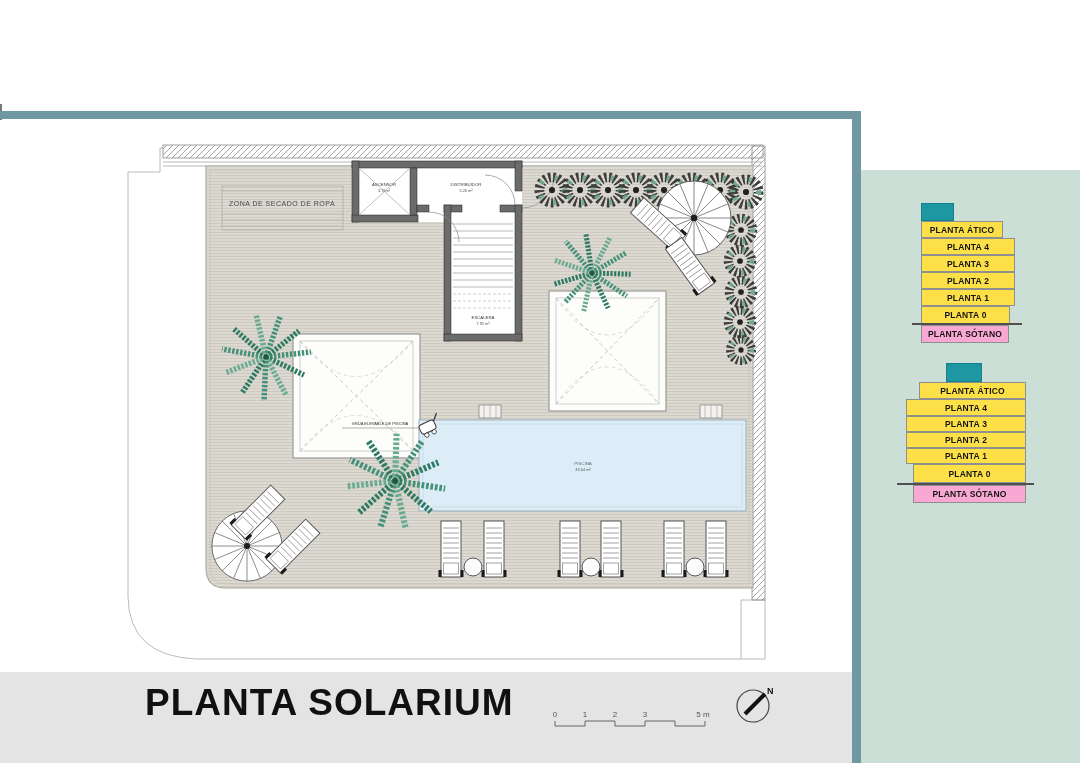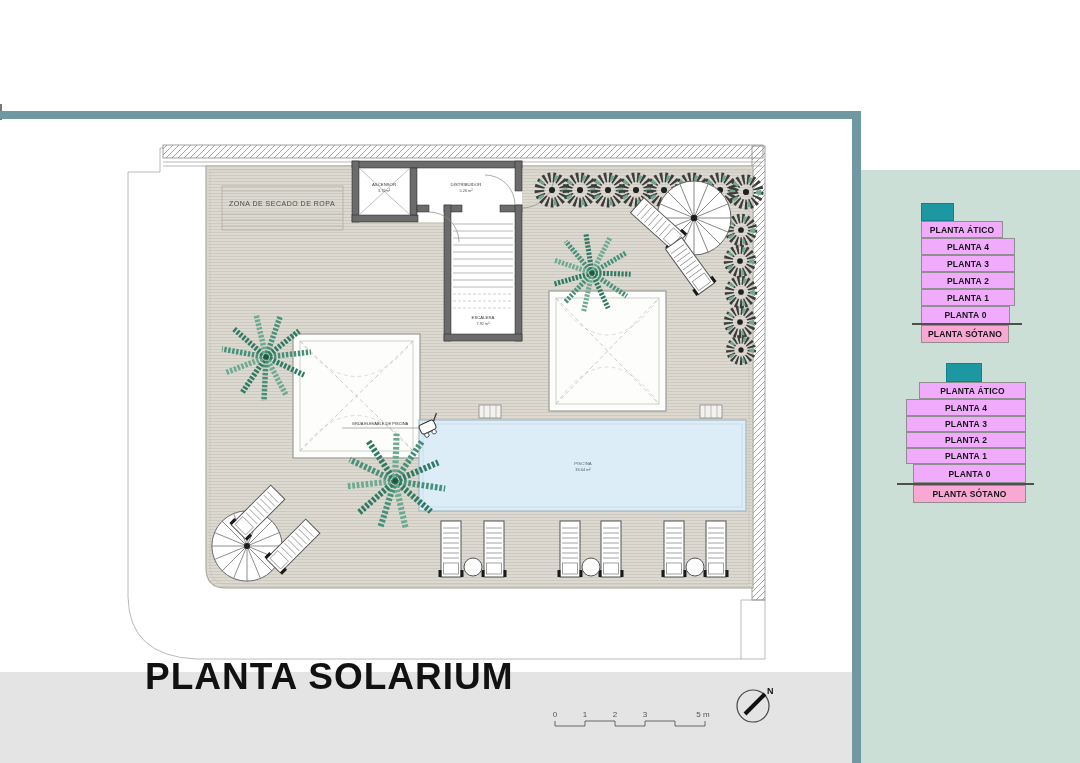--- a/index.html
+++ b/index.html
@@ -4,24 +4,24 @@
 <style>
   html,body{margin:0;padding:0;background:#fff;}
   #app{position:relative;width:1080px;height:763px;background:#ffffff;overflow:hidden;
        font-family:"Liberation Sans",sans-serif;}
   
   .frame-h{position:absolute;left:0;top:111px;width:861px;height:8px;background:#6f98a2;}
   .frame-v{position:absolute;left:852px;top:111px;width:9px;height:652px;background:#6f98a2;}
   .edge-tick{position:absolute;left:0;top:104px;width:2px;height:16px;background:#777;}
   .mint-panel{position:absolute;left:861px;top:170px;width:219px;height:593px;background:#cbdfd6;}
   .title-band{position:absolute;left:0;top:672px;width:852px;height:91px;background:#e4e4e4;}
-  .plan-title{position:absolute;left:145px;top:656px;font-size:37px;font-weight:bold;
+  .plan-title{position:absolute;left:145px;top:682px;font-size:37px;font-weight:bold;
               color:#111;letter-spacing:1px;}
   
-  .bar{position:absolute;box-sizing:border-box;background:#f0abfc;border:1px solid #8f8f8f;
+  .bar{position:absolute;box-sizing:border-box;background:#fde047;border:1px solid #8f8f8f;
        display:flex;align-items:center;justify-content:center;font-size:8.5px;font-weight:bold;
        color:#141414;letter-spacing:.2px;cursor:pointer;}
   .bar.sotano{background:#f9a8d4;}
   .teal-sq{position:absolute;background:#1d98a2;border:1px solid #12818c;box-sizing:border-box;}
   .ground{position:absolute;height:2px;background:#4f4f4f;}
   
   #plan-svg{position:absolute;left:0;top:119px;width:861px;height:553px;}
   text{font-family:"Liberation Sans",sans-serif;}
   .t-room{font-size:4.3px;fill:#3c3c3c;text-anchor:middle;}
   .t-area{font-size:3.9px;fill:#555;text-anchor:middle;}

